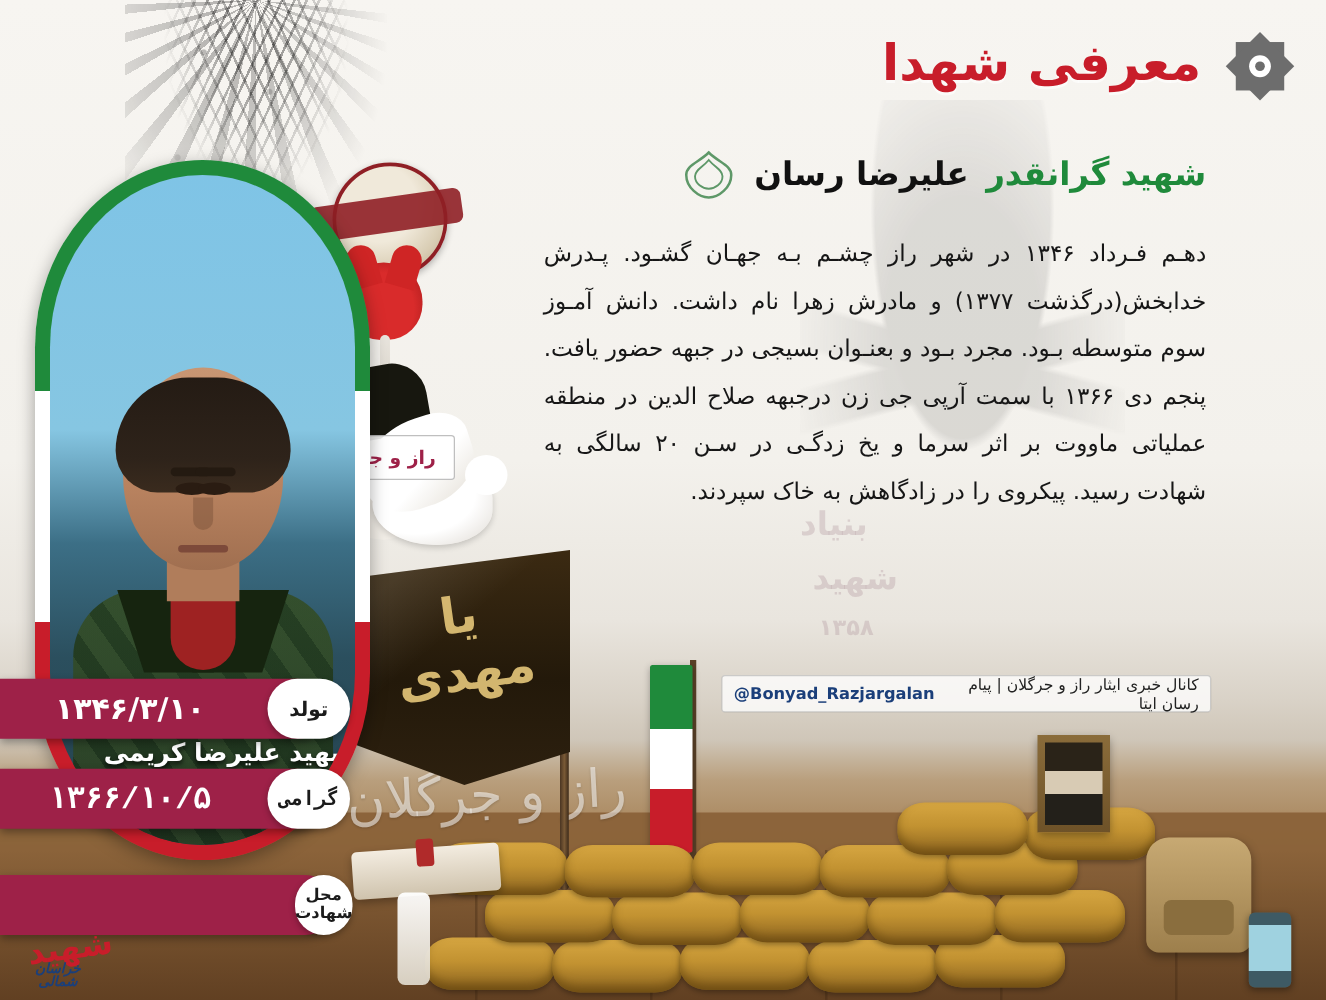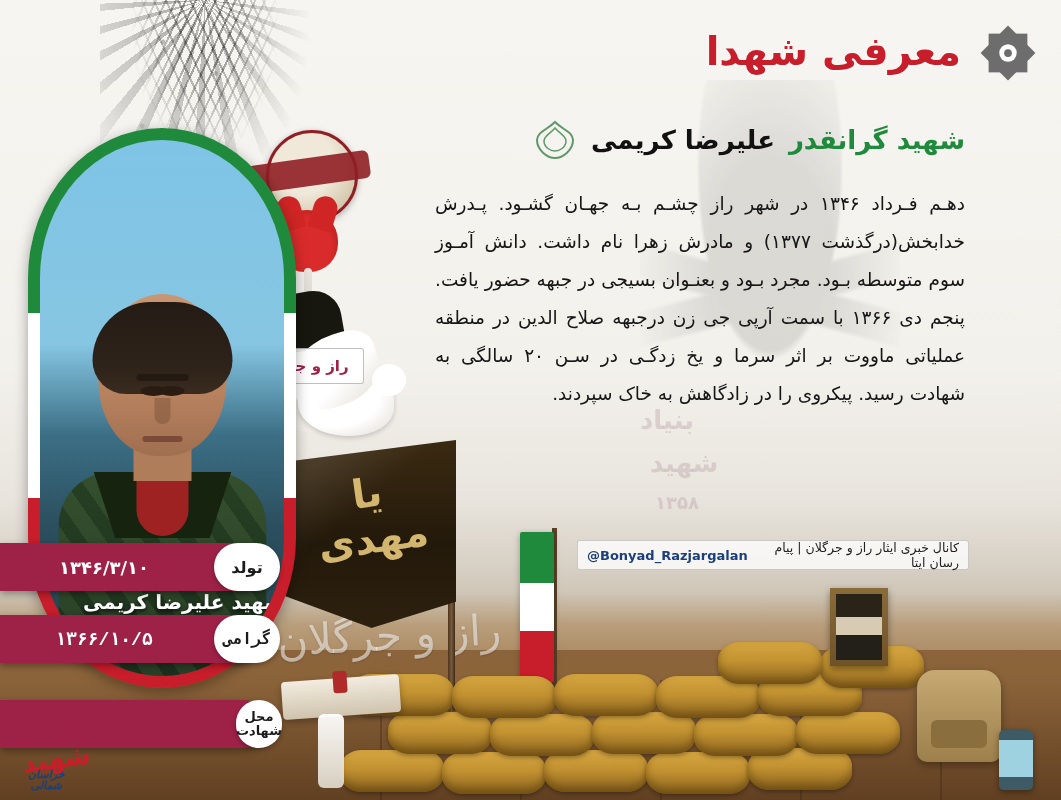--- a/index.html
+++ b/index.html
@@ -393,21 +393,21 @@
     color: #1b1b1b;
     font-size: 16px;
     font-weight: bold;
   }
   .pill .pval {
     width: 100%;
     text-align: center;
     padding-right: 54px;
     box-sizing: border-box;
     color: #ffffff;
-    font-size: 18px;
+    font-size: 24px;
     font-weight: bold;
     letter-spacing: 1px;
   }
   .pill-1 { top: 543px; }
   .pill-2 { top: 615px; font-family: Liberation Mono, monospace; }
   .pill-3 { top: 700px; width: 268px; }
   .pill-3 .knob { right: -14px; width: 46px; font-size: 13px; line-height: 1.1; text-align: center; }
   .pill-3 .pval { font-size: 19px; padding-right: 40px; }
 
   
@@ -769,21 +769,21 @@
         <rect x="12" y="12" width="40" height="40" transform="rotate(0 32 32)"></rect>
         <rect x="12" y="12" width="40" height="40" transform="rotate(45 32 32)"></rect>
       </g>
       <circle cx="32" cy="32" r="9" fill="#ffffff"></circle>
       <circle cx="32" cy="32" r="4" fill="#6d6d6d"></circle>
     </svg>
   </div>
 
   <div class="name-line">
     <span class="name-green">شهید گرانقدر</span>
-    <span class="name-dark">علیرضا کریمی</span>
+    <span class="name-dark">علیرضا رسان</span>
     <span class="name-orn">
       <svg viewBox="0 0 44 44" width="44" height="44">
         <path d="M22 4 C30 12 40 14 40 22 C40 32 30 40 22 40 C14 40 4 32 4 22 C4 14 14 12 22 4Z" fill="none" stroke="#2c7a3c" stroke-width="2"></path>
         <path d="M22 10 C27 16 33 18 33 23 C33 29 27 33 22 33 C17 33 11 29 11 23 C11 18 17 16 22 10Z" fill="none" stroke="#2c7a3c" stroke-width="1.5"></path>
       </svg>
     </span>
   </div>
 
   <div class="article">دهـم فـرداد ۱۳۴۶ در شهر راز چشـم بـه جهـان گشـود. پـدرش خدابخش(درگذشت ۱۳۷۷) و مادرش زهرا نام داشت. دانش آمـوز سوم متوسطه بـود. مجرد بـود و بعنـوان بسیجی در جبهه حضور یافت. پنجم دی ۱۳۶۶ با سمت آرپی جی زن درجبهه صلاح الدین در منطقه عملیاتی ماووت بر اثر سرما و یخ زدگـی در سـن ۲۰ سالگی به شهادت رسید. پیکروی را در زادگاهش به خاک سپردند.</div>
 

